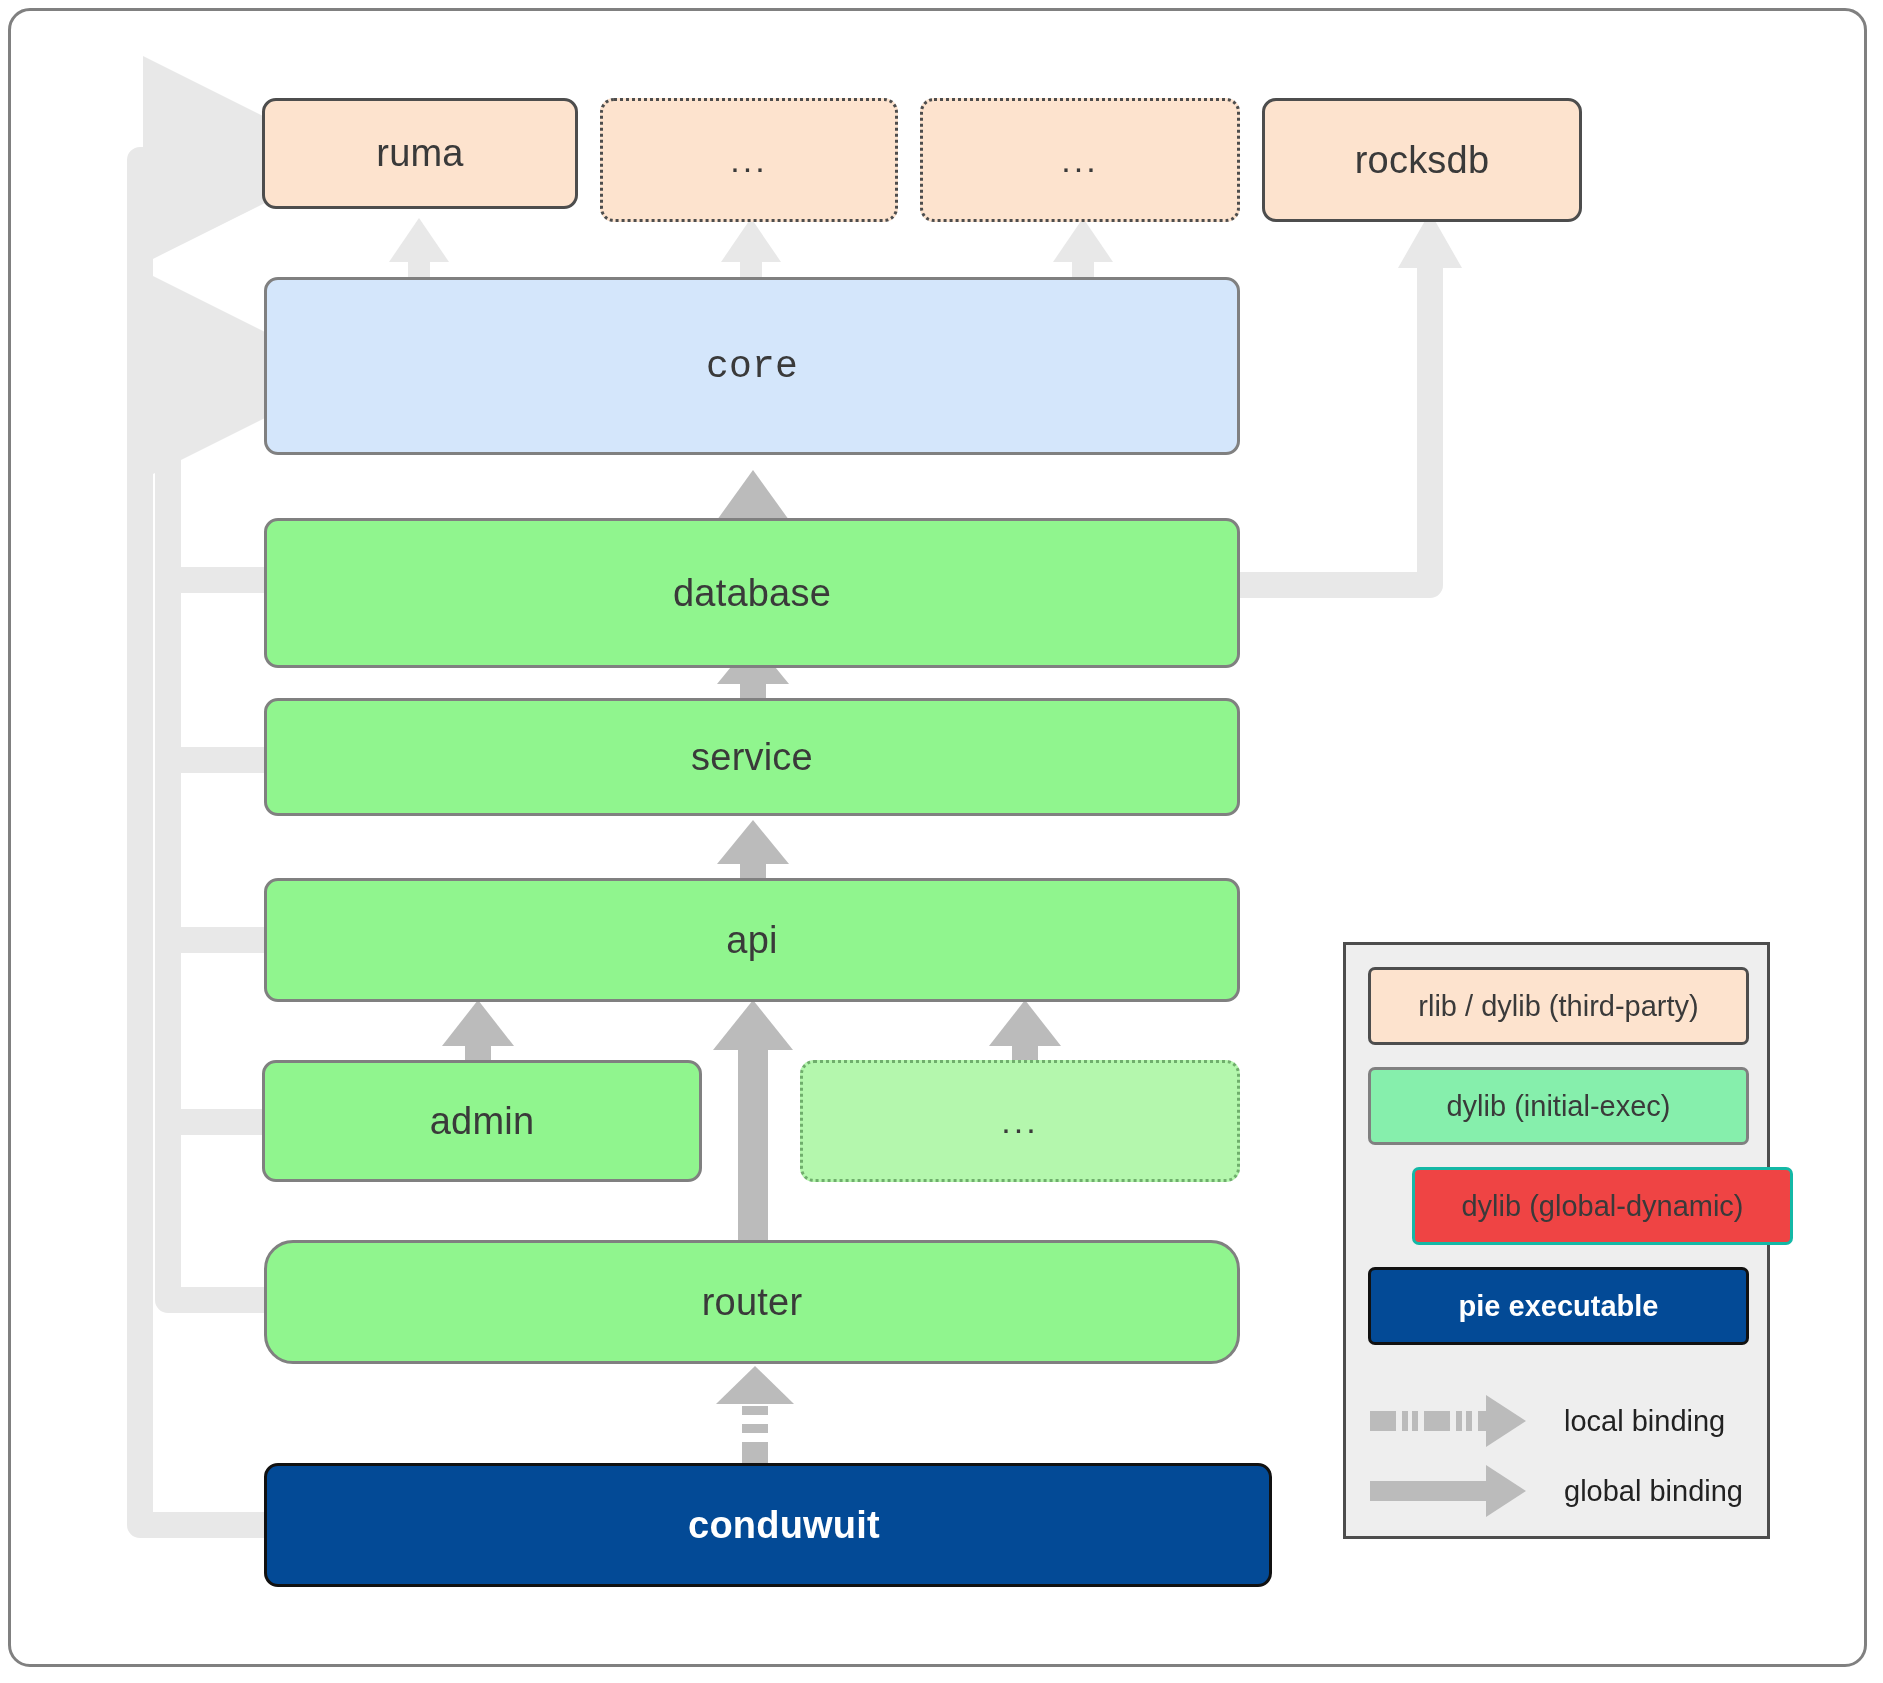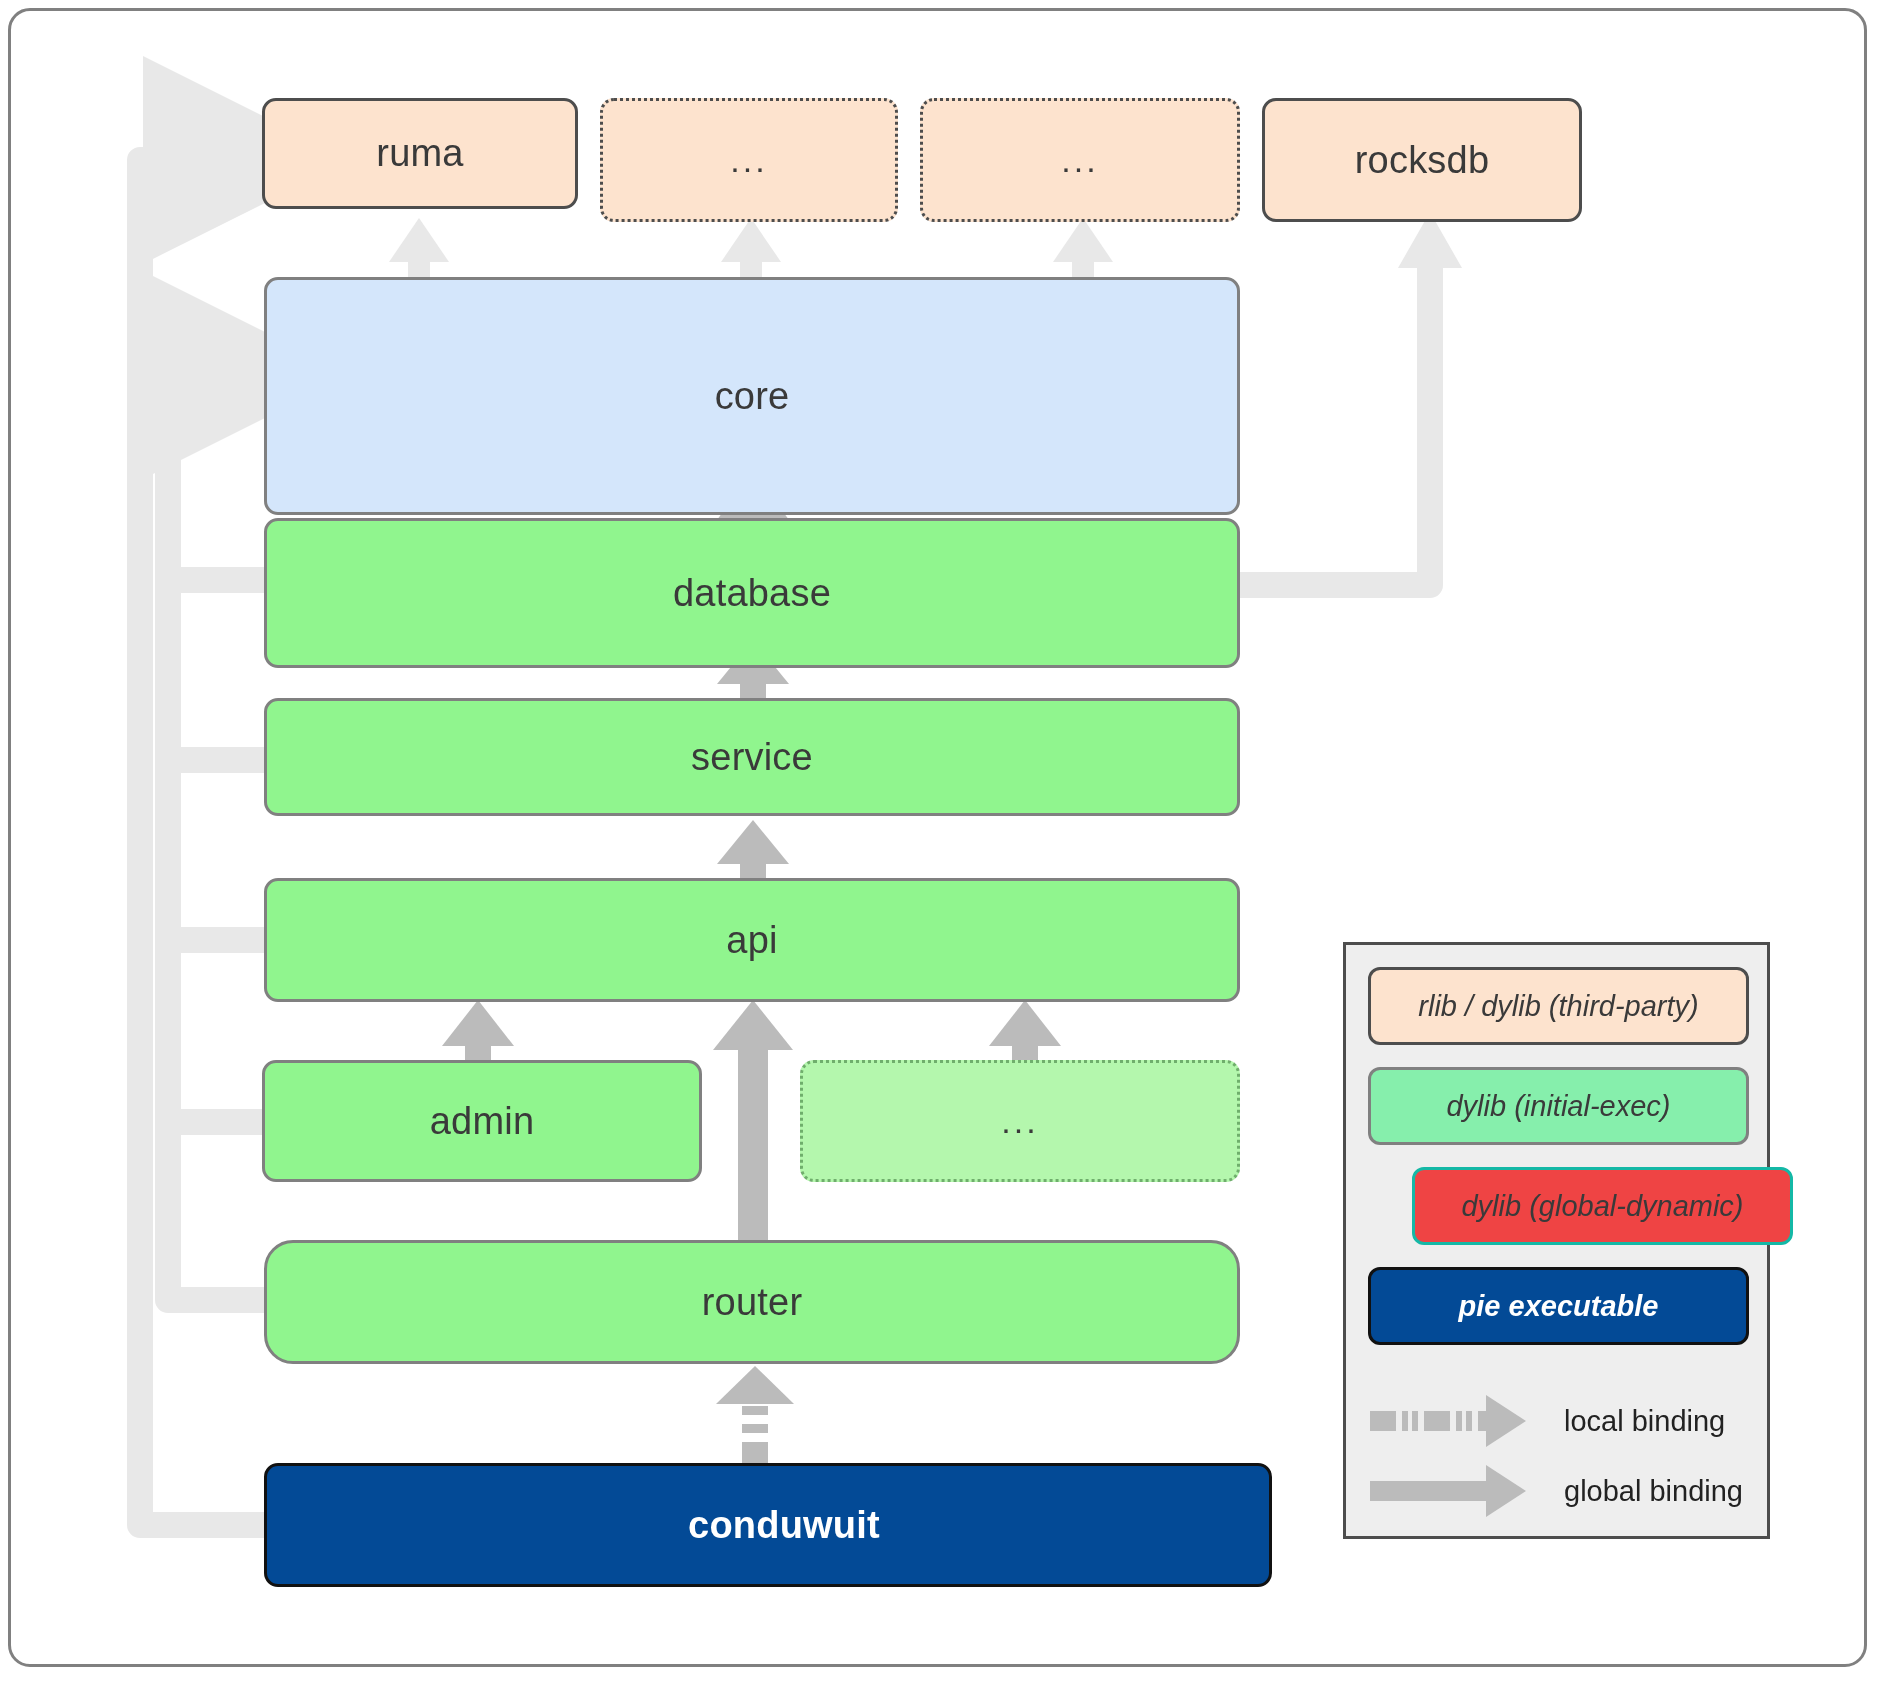--- a/index.html
+++ b/index.html
@@ -42,23 +42,23 @@
 
   
   #legend{
     position:absolute;left:1343px;top:942px;
     width:427px;height:597px;
     background:#eeeeee;border:3px solid #4d4d4d;
     box-sizing:border-box;z-index:7;
   }
   .lg-chip{
     position:absolute;left:22px;width:381px;height:78px;
-    box-sizing:border-box;border-radius:12px;
+    box-sizing:border-box;border-radius:7px;
     display:flex;align-items:center;justify-content:center;
-    font-size:29px;color:#3a3a3a;font-style:italic;
+    font-size:29px;color:#3a3a3a;
   }
   .lg-chip.third{background:#fde3ce;border:3px solid #4d4d4d;top:22px;}
   .lg-chip.iexec{background:#86efac;border:3px solid #808080;top:122px;}
   .lg-chip.gdyn{background:#ef4444;border:3px solid #14b8a6;top:222px;margin-left:44px;}
   .lg-chip.pie{background:#034a96;border:3px solid #111111;color:#fff;font-weight:bold;top:322px;}
   .lg-row{position:absolute;left:22px;width:400px;height:56px;display:flex;align-items:center;}
   .lg-row.r1{top:448px;}
   .lg-row.r2{top:518px;}
   .lg-row .glyph{width:160px;height:56px;flex:0 0 160px;}
   .lg-row .lbl{font-size:29px;color:#222;margin-left:36px;white-space:nowrap;}
@@ -170,21 +170,21 @@
   </div>
 
   <div class="node third dotted" style="left:920px;top:98px;width:320px;height:124px;">
     <span class="dots">...</span>
   </div>
 
   <div class="node third" style="left:1262px;top:98px;width:320px;height:124px;">
     <span>rocksdb</span>
   </div>
 
-  <div class="node iexec" style="left:264px;top:277px;width:976px;height:238px;">
+  <div class="node iexec" style="left:264px;top:277px;width:976px;height:178px;font-family:Liberation Mono, monospace;">
     <span>core</span>
   </div>
 
   <div class="node gdyn" style="left:264px;top:518px;width:976px;height:150px;">
     <span>database</span>
   </div>
 
   <div class="node gdyn" style="left:264px;top:698px;width:976px;height:118px;">
     <span>service</span>
   </div>

